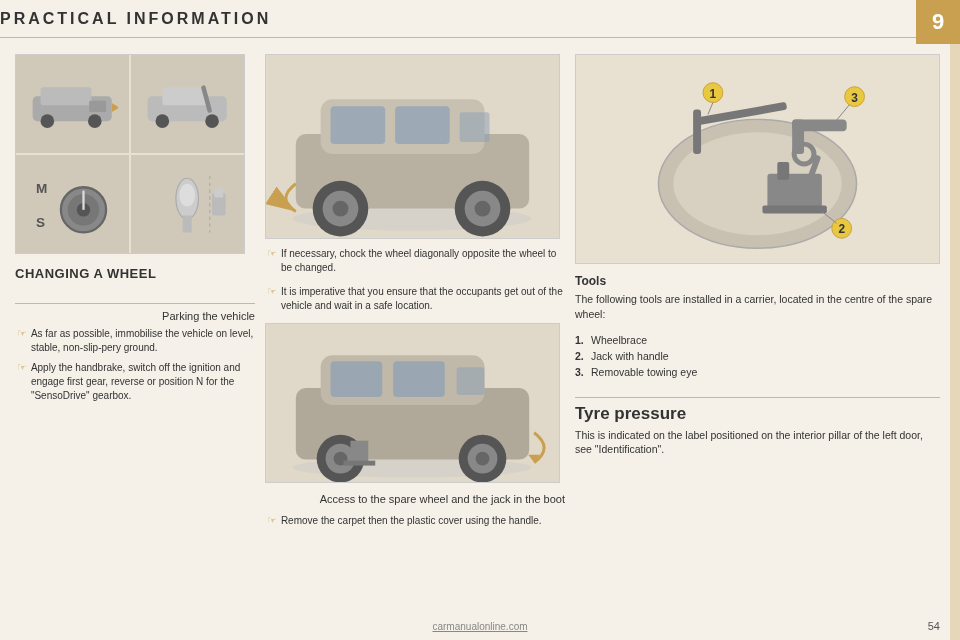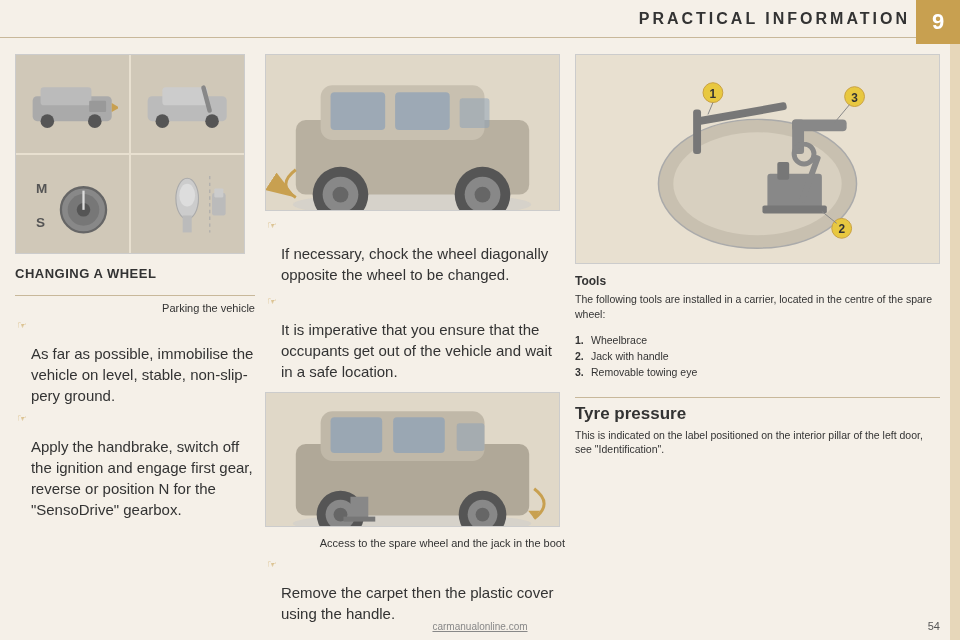--- a/index.html
+++ b/index.html
@@ -17,21 +17,21 @@
     
     .header {
       position: absolute;
       top: 0;
       left: 0;
       right: 0;
       height: 38px;
       background: #f5f0e8;
       display: flex;
       align-items: center;
-      justify-content: flex-end;
+      justify-content: flex-start;
       padding-right: 50px;
       border-bottom: 1px solid #c8b89a;
     }
 
     .header-title {
       font-size: 16px;
       font-weight: bold;
       letter-spacing: 3px;
       color: #333;
       text-transform: uppercase;
@@ -109,21 +109,21 @@
     
     .car-svg {
       width: 80%;
       height: 80%;
     }
 
     .section-title {
       font-size: 13px;
       font-weight: bold;
       color: #333;
-      margin-bottom: 8px;
+      margin-bottom: 16px;
       letter-spacing: 0.5px;
     }
 
     .subsection-title {
       font-size: 11px;
       font-weight: normal;
       color: #333;
       margin-bottom: 5px;
       text-align: right;
     }
@@ -137,24 +137,23 @@
 
     .bullet-arrow {
       color: #c8a050;
       margin-right: 4px;
       margin-top: 0px;
       font-size: 11px;
       flex-shrink: 0;
     }
 
     .bullet-text {
-      font-size: 15px;
+      font-size: 10px;
       color: #333;
       line-height: 1.4;
-      margin-top: 24px;
     }
 
     
     .col-middle {
       width: 300px;
       flex-shrink: 0;
       display: flex;
       flex-direction: column;
       gap: 4px;
     }

